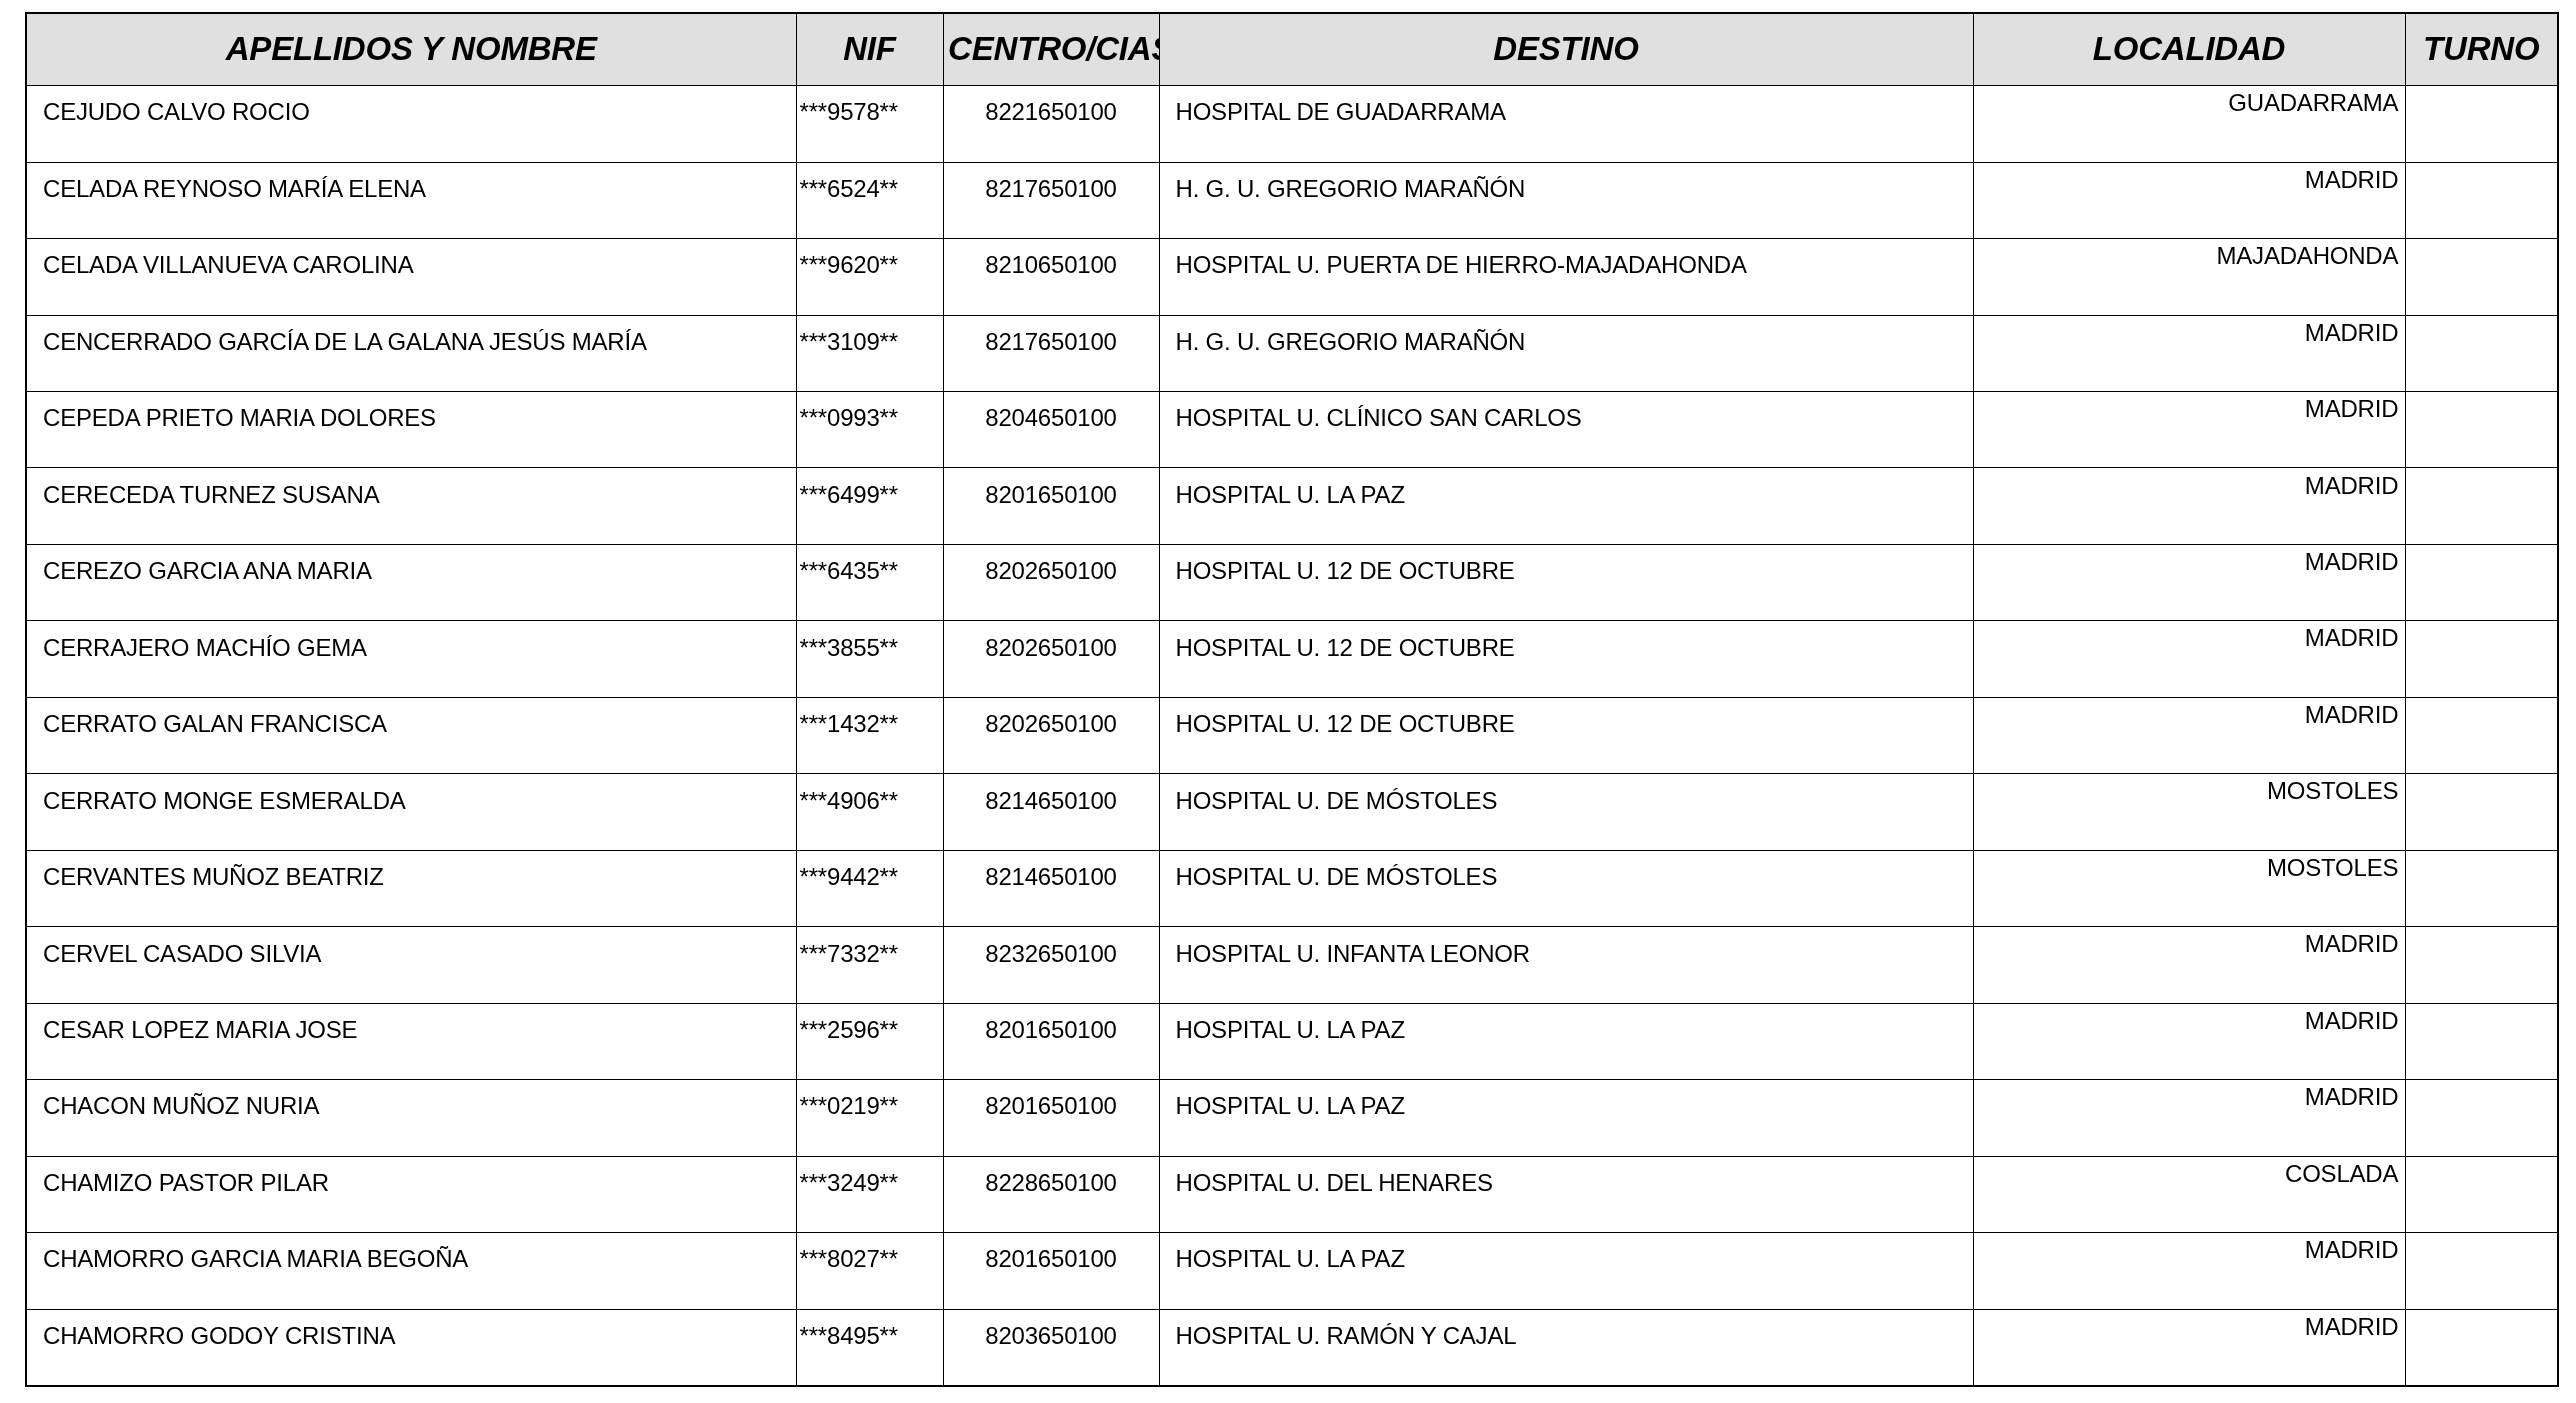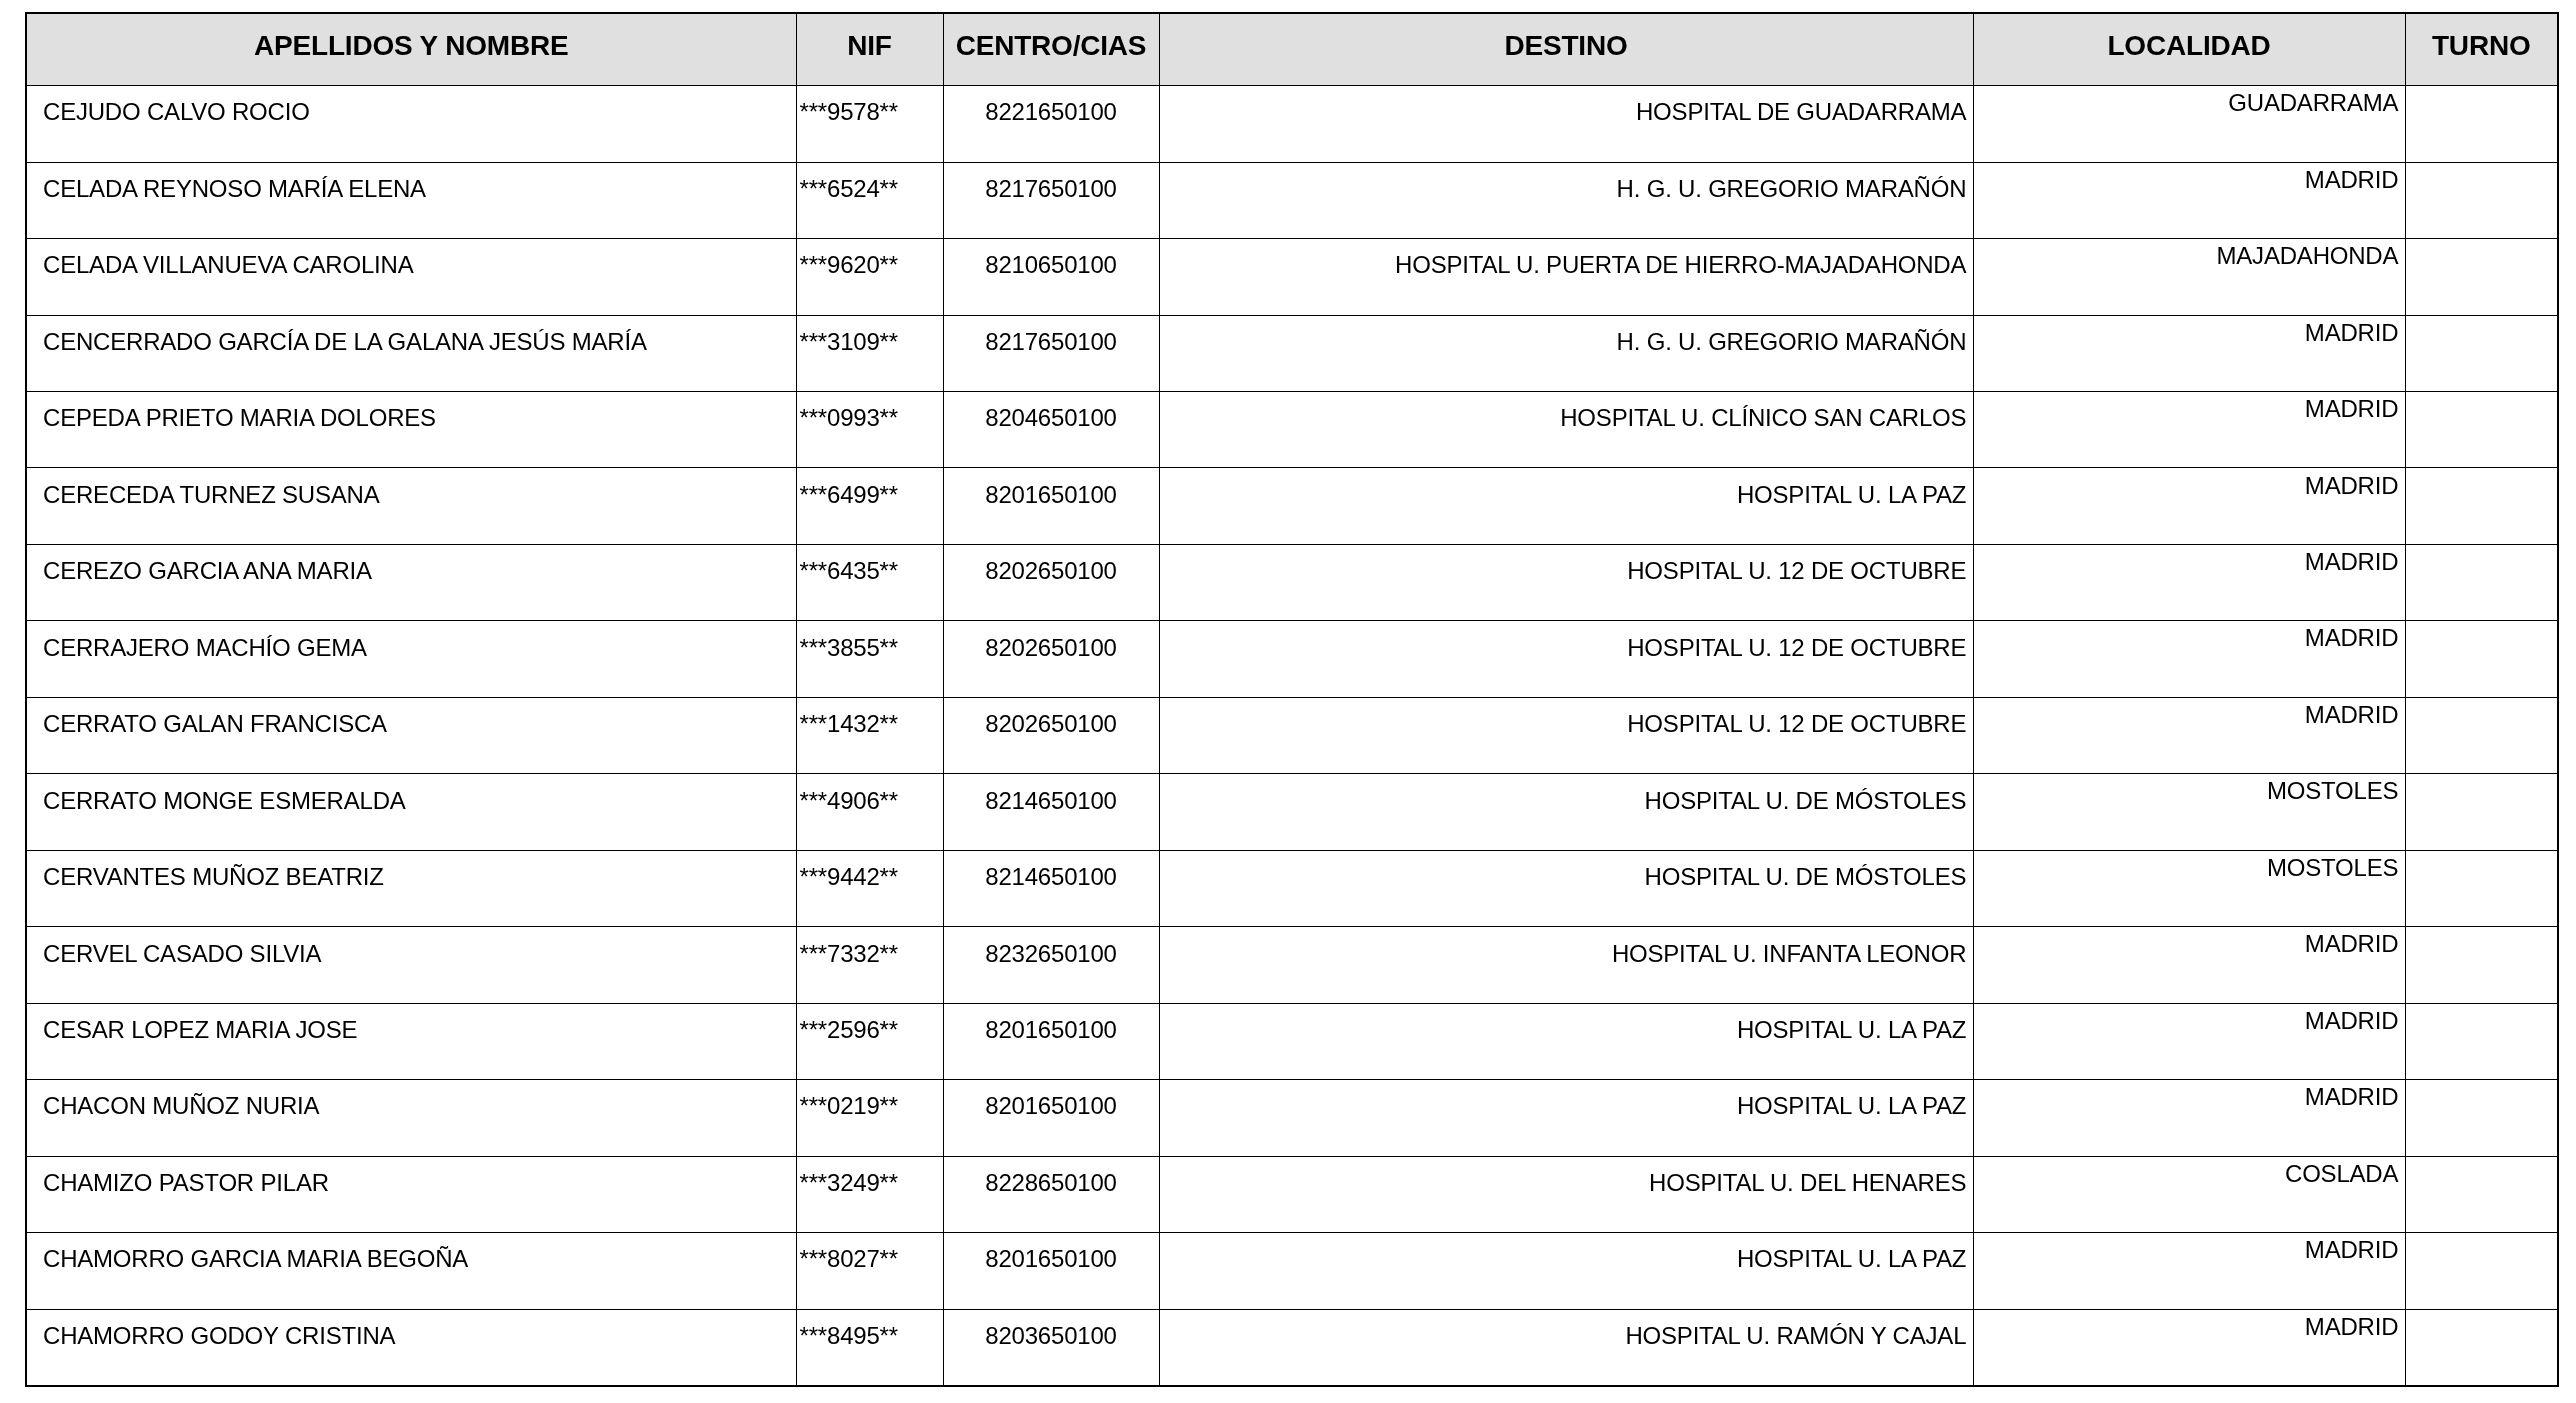--- a/index.html
+++ b/index.html
@@ -26,30 +26,31 @@
   table.listing th, table.listing td {
     border: 1.5px solid var(--border-color, #000000);
     vertical-align: top;
     overflow: hidden;
     white-space: nowrap;
   }
   table.listing thead tr { height: 73px; }
   table.listing tbody tr { height: 72px; }
   th.hdr {
     background: var(--header-bg, #e0e0e0);
-    font-size: 28px;
+    font-size: 33px;
     font-weight: bold;
     padding: 16px 4.6px 0 4.6px;
     letter-spacing: -0.2px;
+    font-style: italic;
   }
   td { font-size: 24px; letter-spacing: -0.2px; }
   td.c-name     { text-align: left;   padding: 12.3px 6.2px 0 16px; }
   td.c-nif      { padding: 12.3px 3.1px 0 3.1px; }
   td.c-centro   { text-align: center; padding: 12.3px 3.1px 0 3.1px; }
-  td.c-destino  { text-align: right;   padding: 12.3px 6.2px 0 16px; }
+  td.c-destino  { text-align: left;   padding: 12.3px 6.2px 0 16px; }
   td.c-localidad{ text-align: right;   padding: 3.1px 6.2px 0 10.8px; margin-left: 36px; }
   td.c-turno    { text-align: center; padding-top: 12.3px; }
 </style>
 </head>
 <body style="background: rgb(255, 255, 255);">
 
 <div class="sheet">
   <table class="listing">
     <colgroup>
       <col style="width:770px">

